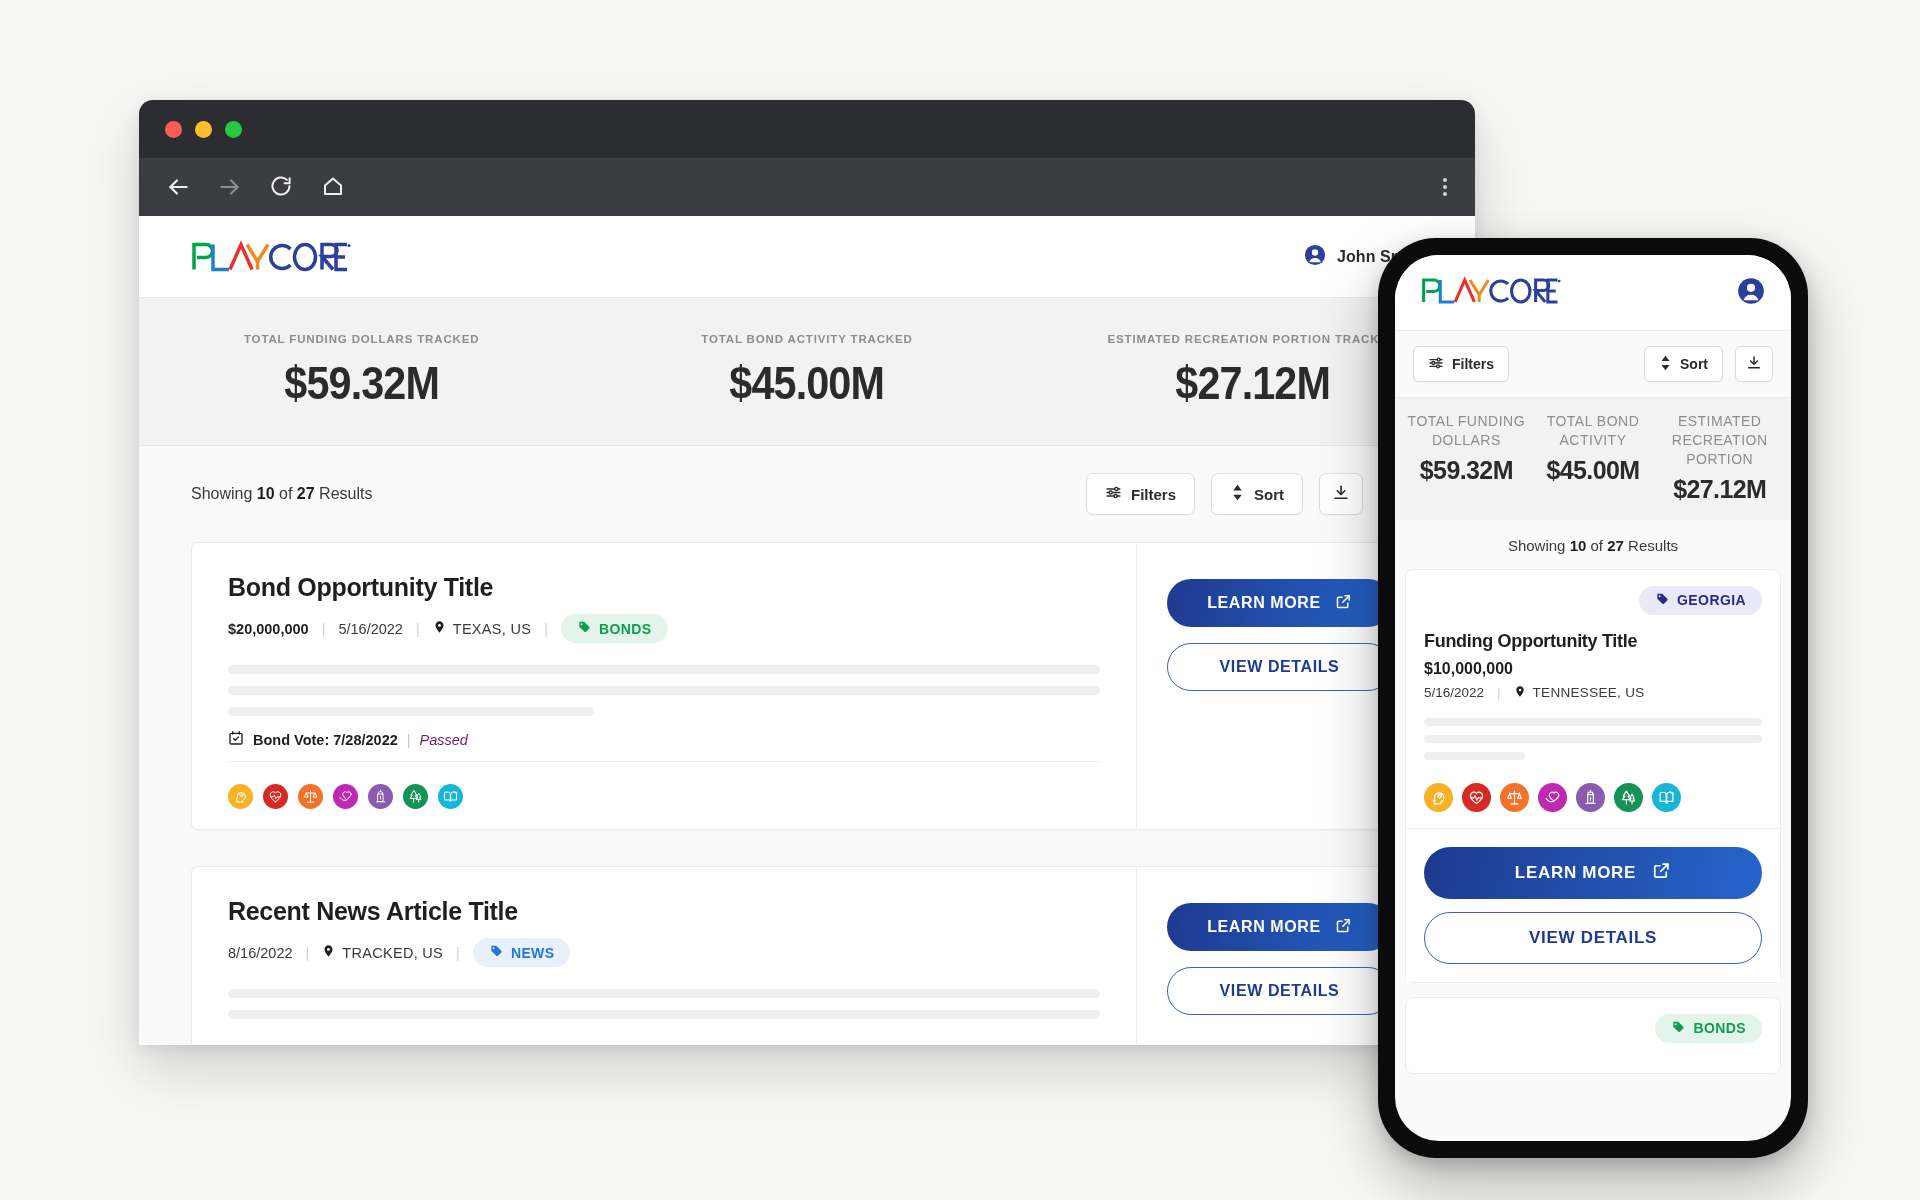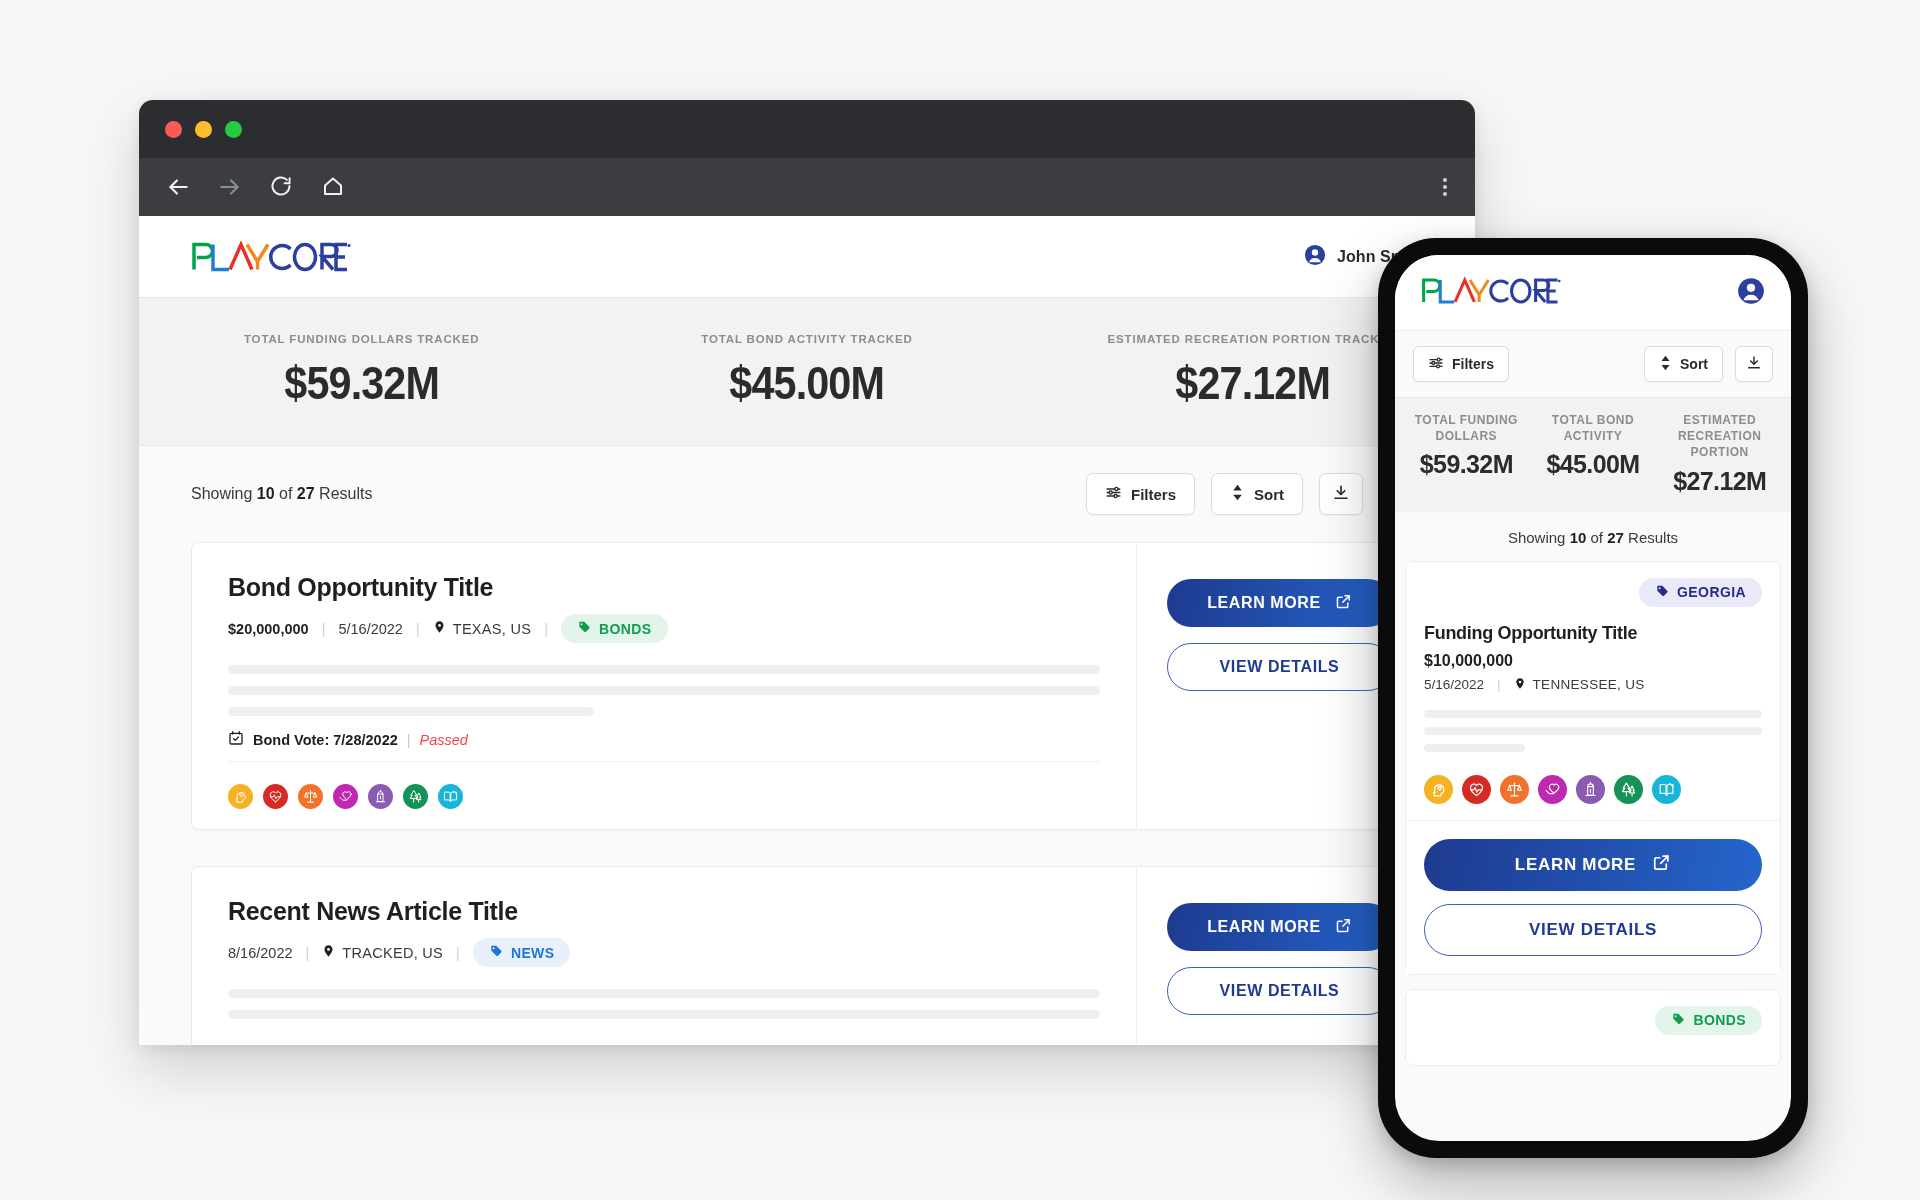--- a/index.html
+++ b/index.html
@@ -139,21 +139,21 @@
 
   .skeleton { margin-top: 22px; }
   .skeleton i { display: block; height: 9px; border-radius: 5px; background: #efefef; margin-bottom: 12px; }
   .skeleton i.w100 { width: 100%; }
   .skeleton i.w42  { width: 42%; }
 
   .vote-line {
     display: flex; align-items: center; gap: 9px;
     margin-top: 14px; font-size: 14.5px; font-weight: 700; color: #1f1f1f;
   }
-  .vote-line em { font-weight: 400; font-style: italic; color: #ef4444; }
+  .vote-line em { font-weight: 400; font-style: italic; color: #701a75; }
   .vote-line .bar { color: #c8c8c8; font-weight: 400; }
 
   .icon-row { display: flex; gap: 10px; padding: 22px 0 20px; margin-top: 12px; border-top: 1px solid #f0f0f0; }
   .cat-icon { width: 25px; height: 25px; border-radius: 50%; display: flex; align-items: center; justify-content: center; }
   .cat-icon svg { display:block; }
 
   .btn-learn {
     width: 100%; height: 48px; border-radius: 999px;
     background: linear-gradient(100deg, #1e3a8f 0%, #2563c9 100%);
     color: #fff; font-size: 16px; font-weight: 700; letter-spacing: .6px;
@@ -195,21 +195,21 @@
     display: flex; align-items: center; justify-content: space-between;
     padding: 0 18px;
   }
   #m-toolbar-right { display: flex; gap: 12px; }
   #m-stats {
     background: #f2f2f2; display: flex; padding: 14px 8px 16px;
     border-top: 1px solid #eaeaea;
   }
   .m-stat { flex: 1; text-align: center; padding: 0 3px; }
   .m-stat .lbl {
-    font-size: 12px; font-weight: 700; color: #8d8d8d; letter-spacing: .5px;
+    font-size: 14px; font-weight: 400; color: #8d8d8d; letter-spacing: .5px;
     line-height: 1.35; text-transform: uppercase;
   }
   .m-stat .val {
     font-size: 25px; font-weight: 700; color: #2b2b2b; margin-top: 6px;
     letter-spacing: -.6px;
   }
   #m-showing {
     text-align: center; font-size: 15px; color: #3a3a3a;
     padding: 17px 0 15px; background: #fafafa;
   }

